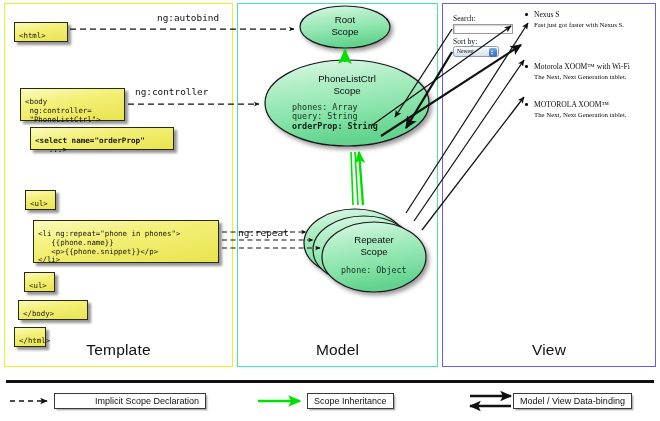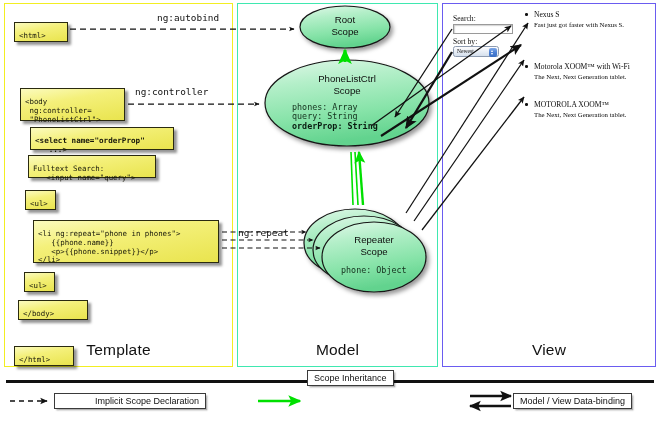--- a/index.html
+++ b/index.html
@@ -82,35 +82,33 @@
 
   <div class="codebox" style="left:14px;top:22px;width:54px;height:15px;">&lt;html&gt;</div>
 
   <div class="codebox" style="left:20px;top:88px;width:105px;height:33px;">&lt;body
  ng:controller=
  "PhoneListCtrl"&gt;</div>
 
   <div class="codebox bold" style="left:30px;top:127px;width:144px;height:23px;">&lt;select name="orderProp"
    ...&gt;</div>
 
-  <div class="codebox" style="left:28px;top:155px;width:128px;height:23px;">Fulltext Search:
-   &lt;input name="query"&gt;</div>
 
   <div class="codebox" style="left:25px;top:190px;width:31px;height:15px;">&lt;ul&gt;</div>
 
   <div class="codebox" style="left:33px;top:220px;width:186px;height:43px;">&lt;li ng:repeat="phone in phones"&gt;
    {{phone.name}}
    &lt;p&gt;{{phone.snippet}}&lt;/p&gt;
 &lt;/li&gt;</div>
 
   <div class="codebox" style="left:24px;top:272px;width:31px;height:15px;">&lt;ul&gt;</div>
 
   <div class="codebox" style="left:18px;top:300px;width:70px;height:15px;">&lt;/body&gt;</div>
 
-  <div class="codebox" style="left:14px;top:346px;width:60px;height:15px;">&lt;/html&gt;</div>
+  <div class="codebox" style="left:14px;top:327px;width:32px;height:15px;">&lt;/html&gt;</div>
 
   <div class="conn-label" style="left:149px;top:12px;margin-left:8px;">ng:autobind</div>
   <div class="conn-label" style="left:135px;top:86px;">ng:controller</div>
   <div class="conn-label" style="left:238px;top:219px;margin-top:8px;">ng:repeat</div>
 
   <div class="v-label" style="left:453px;top:14px;">Search:</div>
   <div class="v-input" style="left:453px;top:24px;width:60px;height:10px;"></div>
 
   <div class="v-label" style="left:453px;top:37px;">Sort by:</div>
   <div class="v-select" style="left:453px;top:46px;width:46px;">
@@ -216,16 +214,16 @@
         <path d="M0,0.6 L10,5 L0,9.4 L2.2,5 Z" fill="#00e000"></path>
       </marker>
     </defs>
     <line x1="10" y1="401" x2="47" y2="401" stroke="#111" stroke-width="1.5" stroke-dasharray="5,4" marker-end="url(#lgBlack)"></line>
     <line x1="258" y1="401" x2="300" y2="401" stroke="#00e000" stroke-width="2.6" marker-end="url(#lgGreen)"></line>
     <line x1="470" y1="396" x2="511" y2="396" stroke="#111" stroke-width="2.4" marker-end="url(#lgBlack)"></line>
     <line x1="511" y1="406" x2="470" y2="406" stroke="#111" stroke-width="2.4" marker-end="url(#lgBlack)"></line>
   </svg>
 
   <div class="lg-box" style="left:54px;top:393px;padding-left:40px;">Implicit Scope Declaration</div>
-  <div class="lg-box" style="left:307px;top:370px;text-align:center;">Scope Inheritance</div>
+  <div class="lg-box" style="left:307px;top:393px;text-align:center;">Scope Inheritance</div>
   <div class="lg-box" style="left:513px;top:393px;">Model / View Data-binding</div>
 
 </div>
 
 </body></html>

